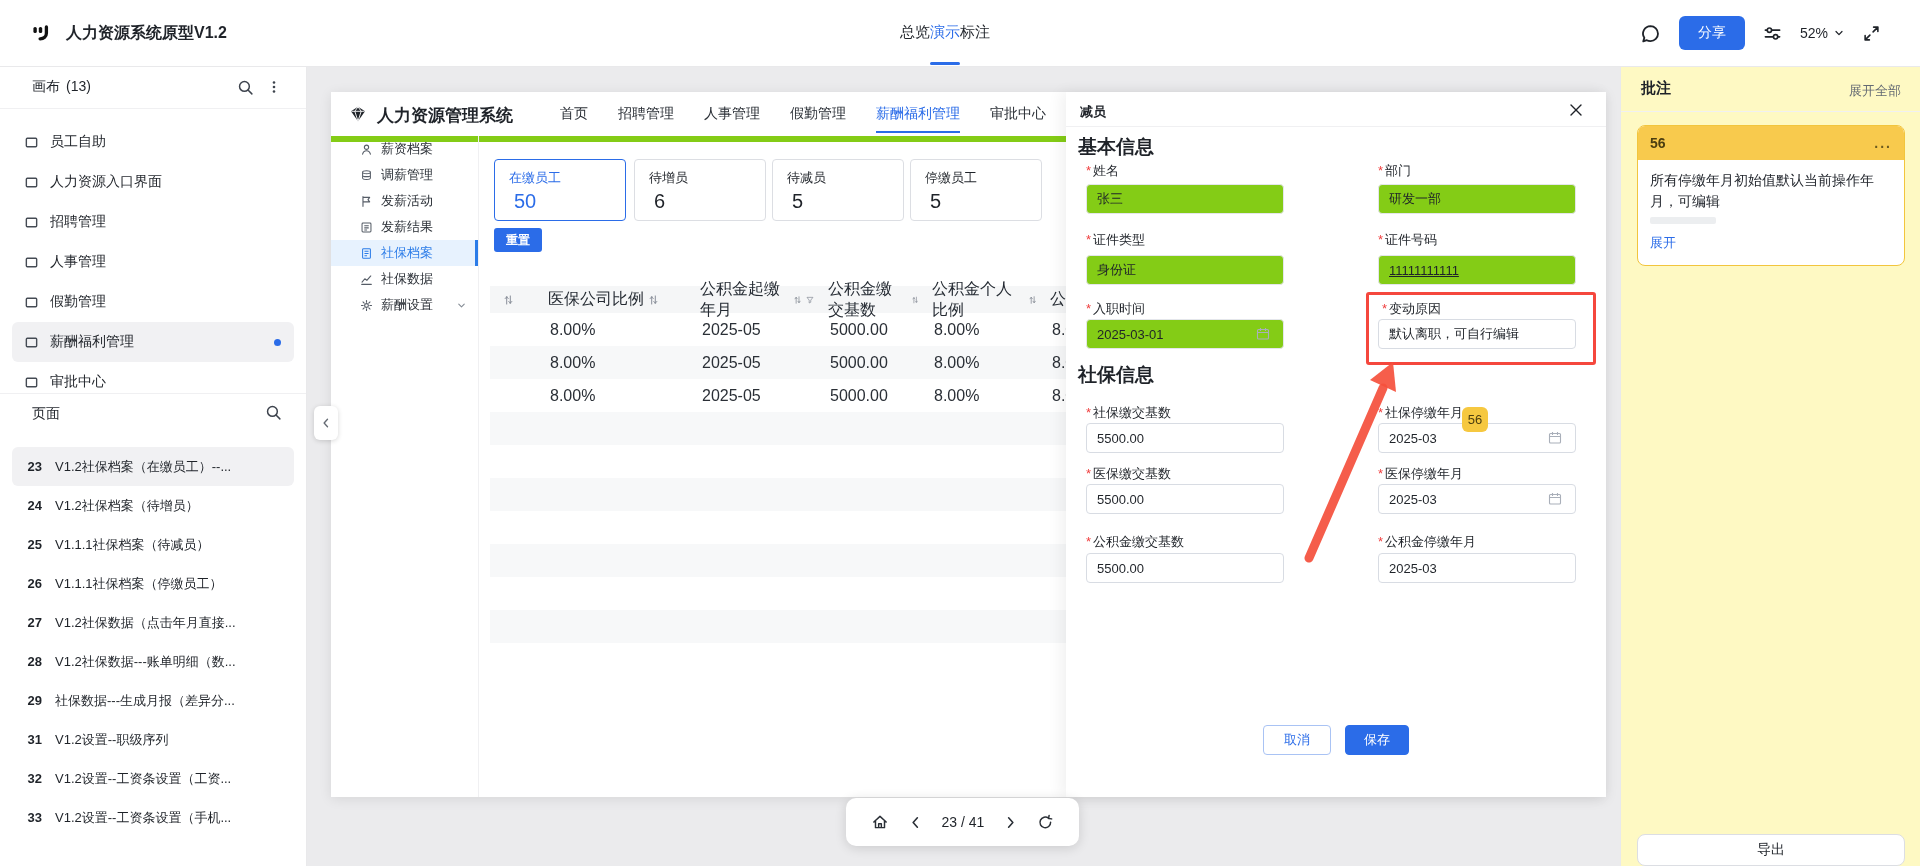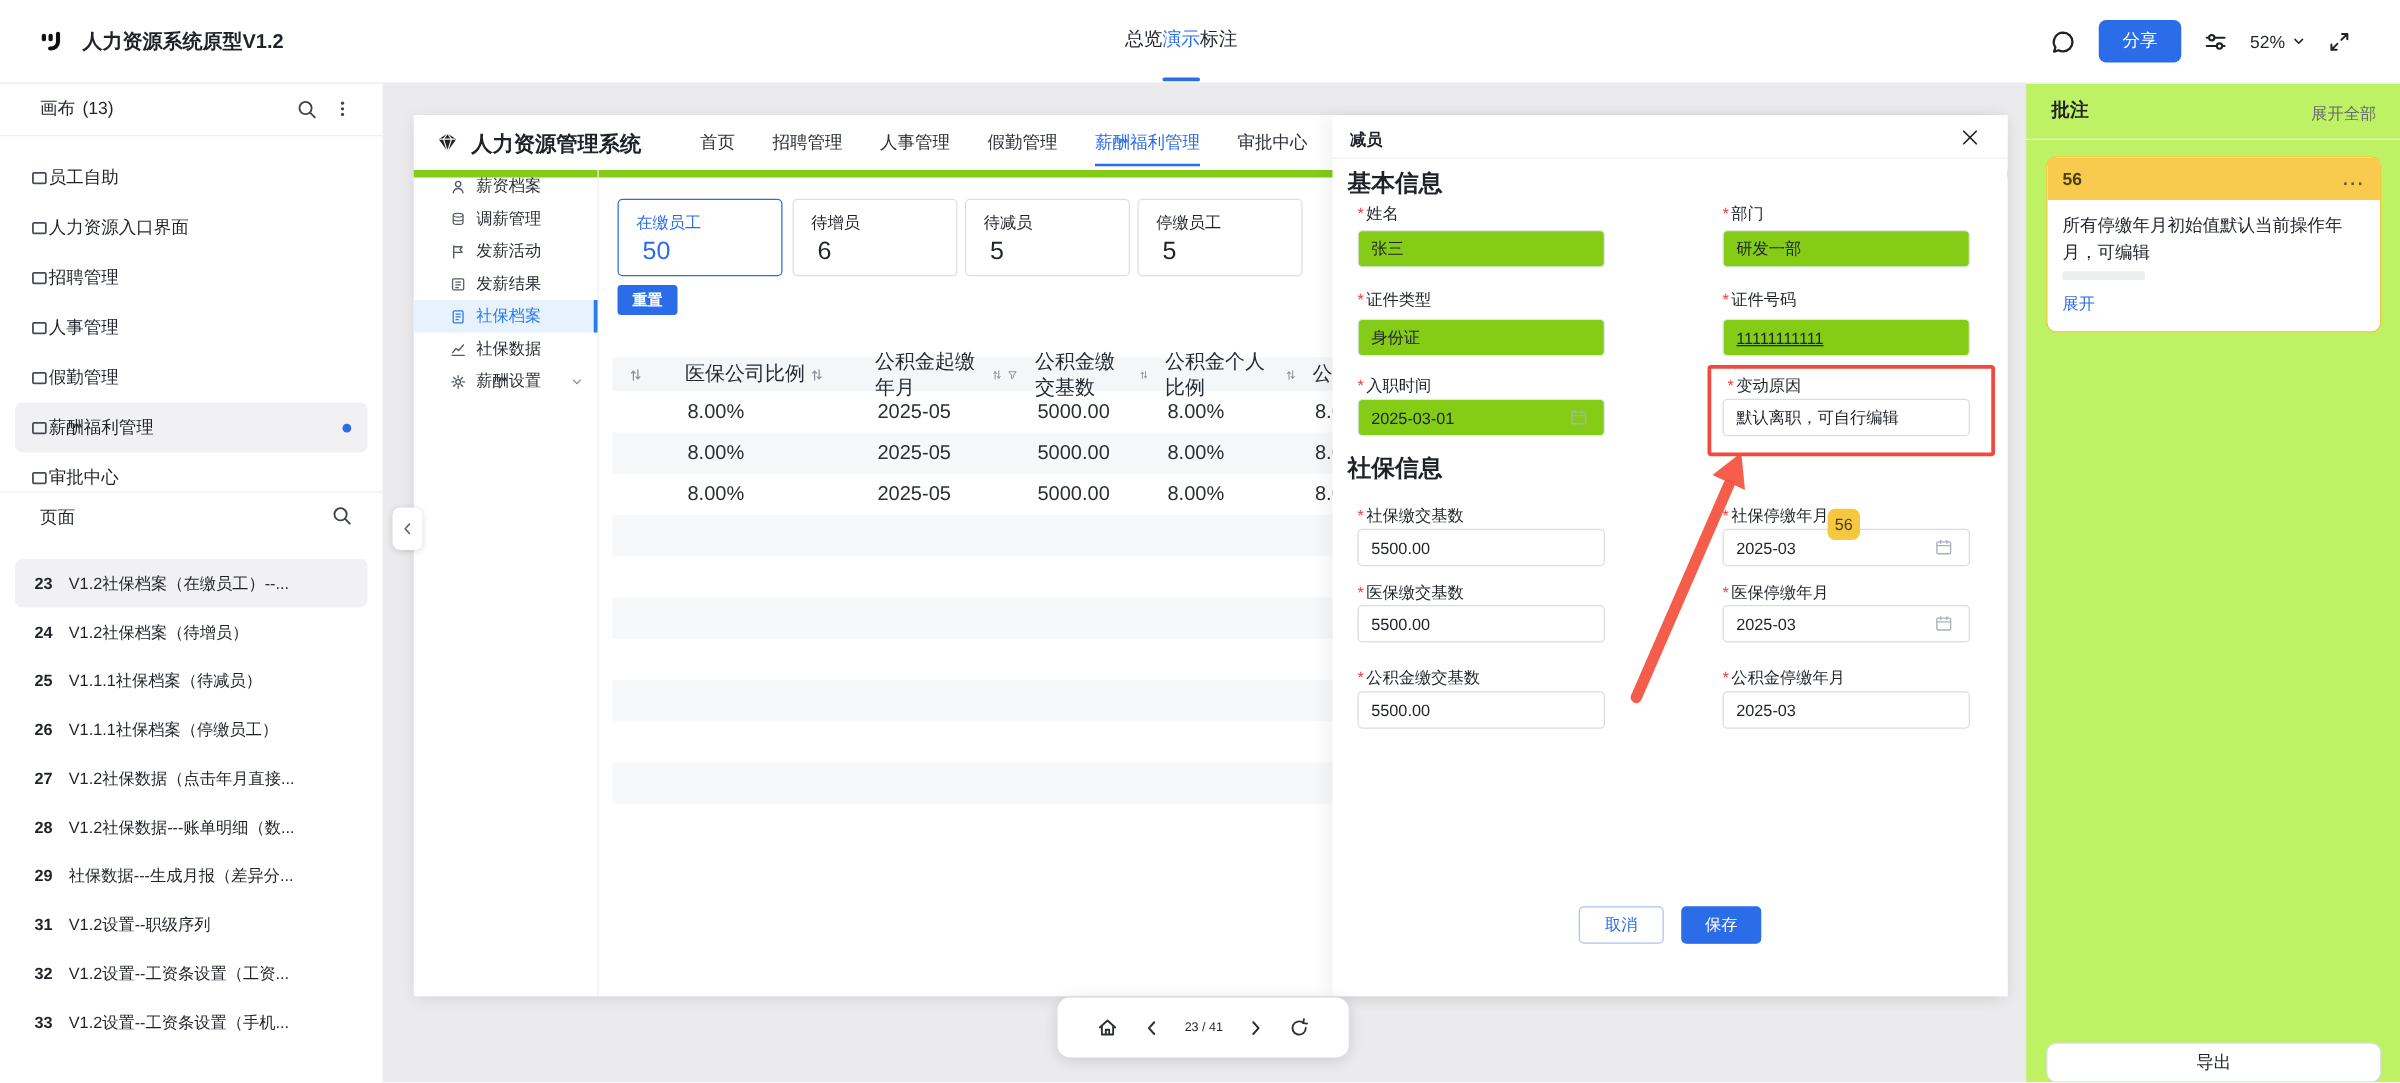--- a/index.html
+++ b/index.html
@@ -18,21 +18,21 @@
   .share-btn{background:#2b6ce8;color:#fff;font-size:14px;padding:8px 19px;border-radius:6px;border:none;cursor:pointer;font-family:inherit}
   .zoom-ctl{display:flex;align-items:center;gap:5px;font-size:14px;cursor:pointer}
   .icon-btn{cursor:pointer;color:#1f2329}
   
   .sidebar{position:absolute;left:0;top:66px;width:306px;height:800px;background:#fff;border-right:1px solid #e9e9eb;z-index:30;overflow:hidden}
   .sb-header{position:absolute;left:0;top:0;width:306px;height:42px;border-bottom:1px solid #f0f0f2}
   .sb-header .ttl{position:absolute;left:32px;top:12px;font-size:14px;display:flex;gap:6px}
   .sb-search{position:absolute;right:52px;top:13px;color:#3d434d}
   .sb-kebab{position:absolute;right:24px;top:13px;color:#3d434d}
   .canvas-list{position:absolute;left:12px;top:56px;width:282px}
-  .c-item{height:40px;display:flex;align-items:center;padding:0 12px;border-radius:6px;position:relative;font-size:14px;cursor:pointer}
+  .c-item{height:40px;display:flex;align-items:center;padding:0 12px;border-radius:6px;position:relative;font-size:14px;gap:11px;cursor:pointer}
   .c-item .ic{color:#454b54;display:flex}
   .c-item.selected{background:#f1f1f3}
   .c-item .dot{position:absolute;right:13px;width:7px;height:7px;border-radius:50%;background:#2b6ce8}
   .pages-divider{position:absolute;left:0;top:327px;width:306px;border-top:1px solid #f0f0f2}
   .pages-header{position:absolute;left:32px;top:339px;font-size:14px}
   .pages-search{position:absolute;right:24px;top:338px;color:#3d434d}
   .pages-list{position:absolute;left:12px;top:381px;width:282px}
   .p-item{height:39px;display:flex;align-items:center;border-radius:6px;padding:0 10px;gap:13px;font-size:13px;cursor:pointer}
   .p-item.selected{background:#f1f1f3}
   .p-item .num{width:20px;text-align:right;font-weight:600;flex:none}
@@ -87,23 +87,23 @@
   .btn-cancel{left:197px;width:68px;background:#fff;border:1px solid #a9c3f4;color:#2b6ce8}
   .btn-save{left:279px;width:64px;background:#2b6ce8;border:1px solid #2b6ce8;color:#fff}
   .anno-rect{position:absolute;left:300px;top:200px;width:224px;height:67px;border:3px solid #f5473d;border-radius:3px;z-index:7;pointer-events:none}
   .anno-arrow{position:absolute;left:0;top:0;z-index:7;pointer-events:none}
   .anno-badge{position:absolute;left:396px;top:315px;width:26px;height:25px;background:#f6c840;border-radius:6px;z-index:8;
               display:flex;align-items:center;justify-content:center;font-size:13px;color:#4c3e10;cursor:pointer}
   
   .toolbar{position:absolute;left:540px;top:732px;width:233px;height:48px;background:#fff;border-radius:10px;
            box-shadow:0 2px 12px rgba(0,0,0,.14);display:flex;align-items:center;justify-content:center;gap:19px;z-index:20}
   .tb-icon{color:#2a2f36;cursor:pointer;display:flex}
-  .tb-pager{font-size:10px;color:#1f2329}
+  .tb-pager{font-size:14px;color:#1f2329}
   
-  .rpanel{position:absolute;left:1620px;top:66px;width:300px;height:800px;background:#bef264;border-left:1px solid #e9e9eb;z-index:30}
+  .rpanel{position:absolute;left:1620px;top:66px;width:300px;height:800px;background:#fef9c3;border-left:1px solid #e9e9eb;z-index:30}
   .rp-title{position:absolute;left:20px;top:13px;font-size:15px;font-weight:bold}
   .rp-expand-all{position:absolute;right:20px;top:16px;font-size:13px;color:#646a73;cursor:pointer}
   .rp-divider{position:absolute;left:0;top:45px;width:300px;border-top:1px solid #f0f0f2}
   .comment-card{position:absolute;left:16px;top:59px;width:268px;border:1px solid #f2c53d;border-radius:8px;overflow:hidden;background:#fff;box-sizing:border-box}
   .cc-head{height:34px;background:#f8ca4d;display:flex;align-items:center;justify-content:space-between;padding:0 12px}
   .cc-num{font-size:14px;color:#4c3e10;font-weight:600}
   .cc-more{color:#6b5a1e;font-weight:bold;letter-spacing:2px;cursor:pointer;line-height:10px}
   .cc-body{padding:10px 12px 12px;font-size:14px;line-height:21px;color:#23272e}
   .cc-ghost{width:66px;height:7px;background:#eceef0;border-radius:2px;margin:5px 0 8px}
   .cc-expand{color:#2b6ce8;font-size:13px;cursor:pointer;display:inline-block}

